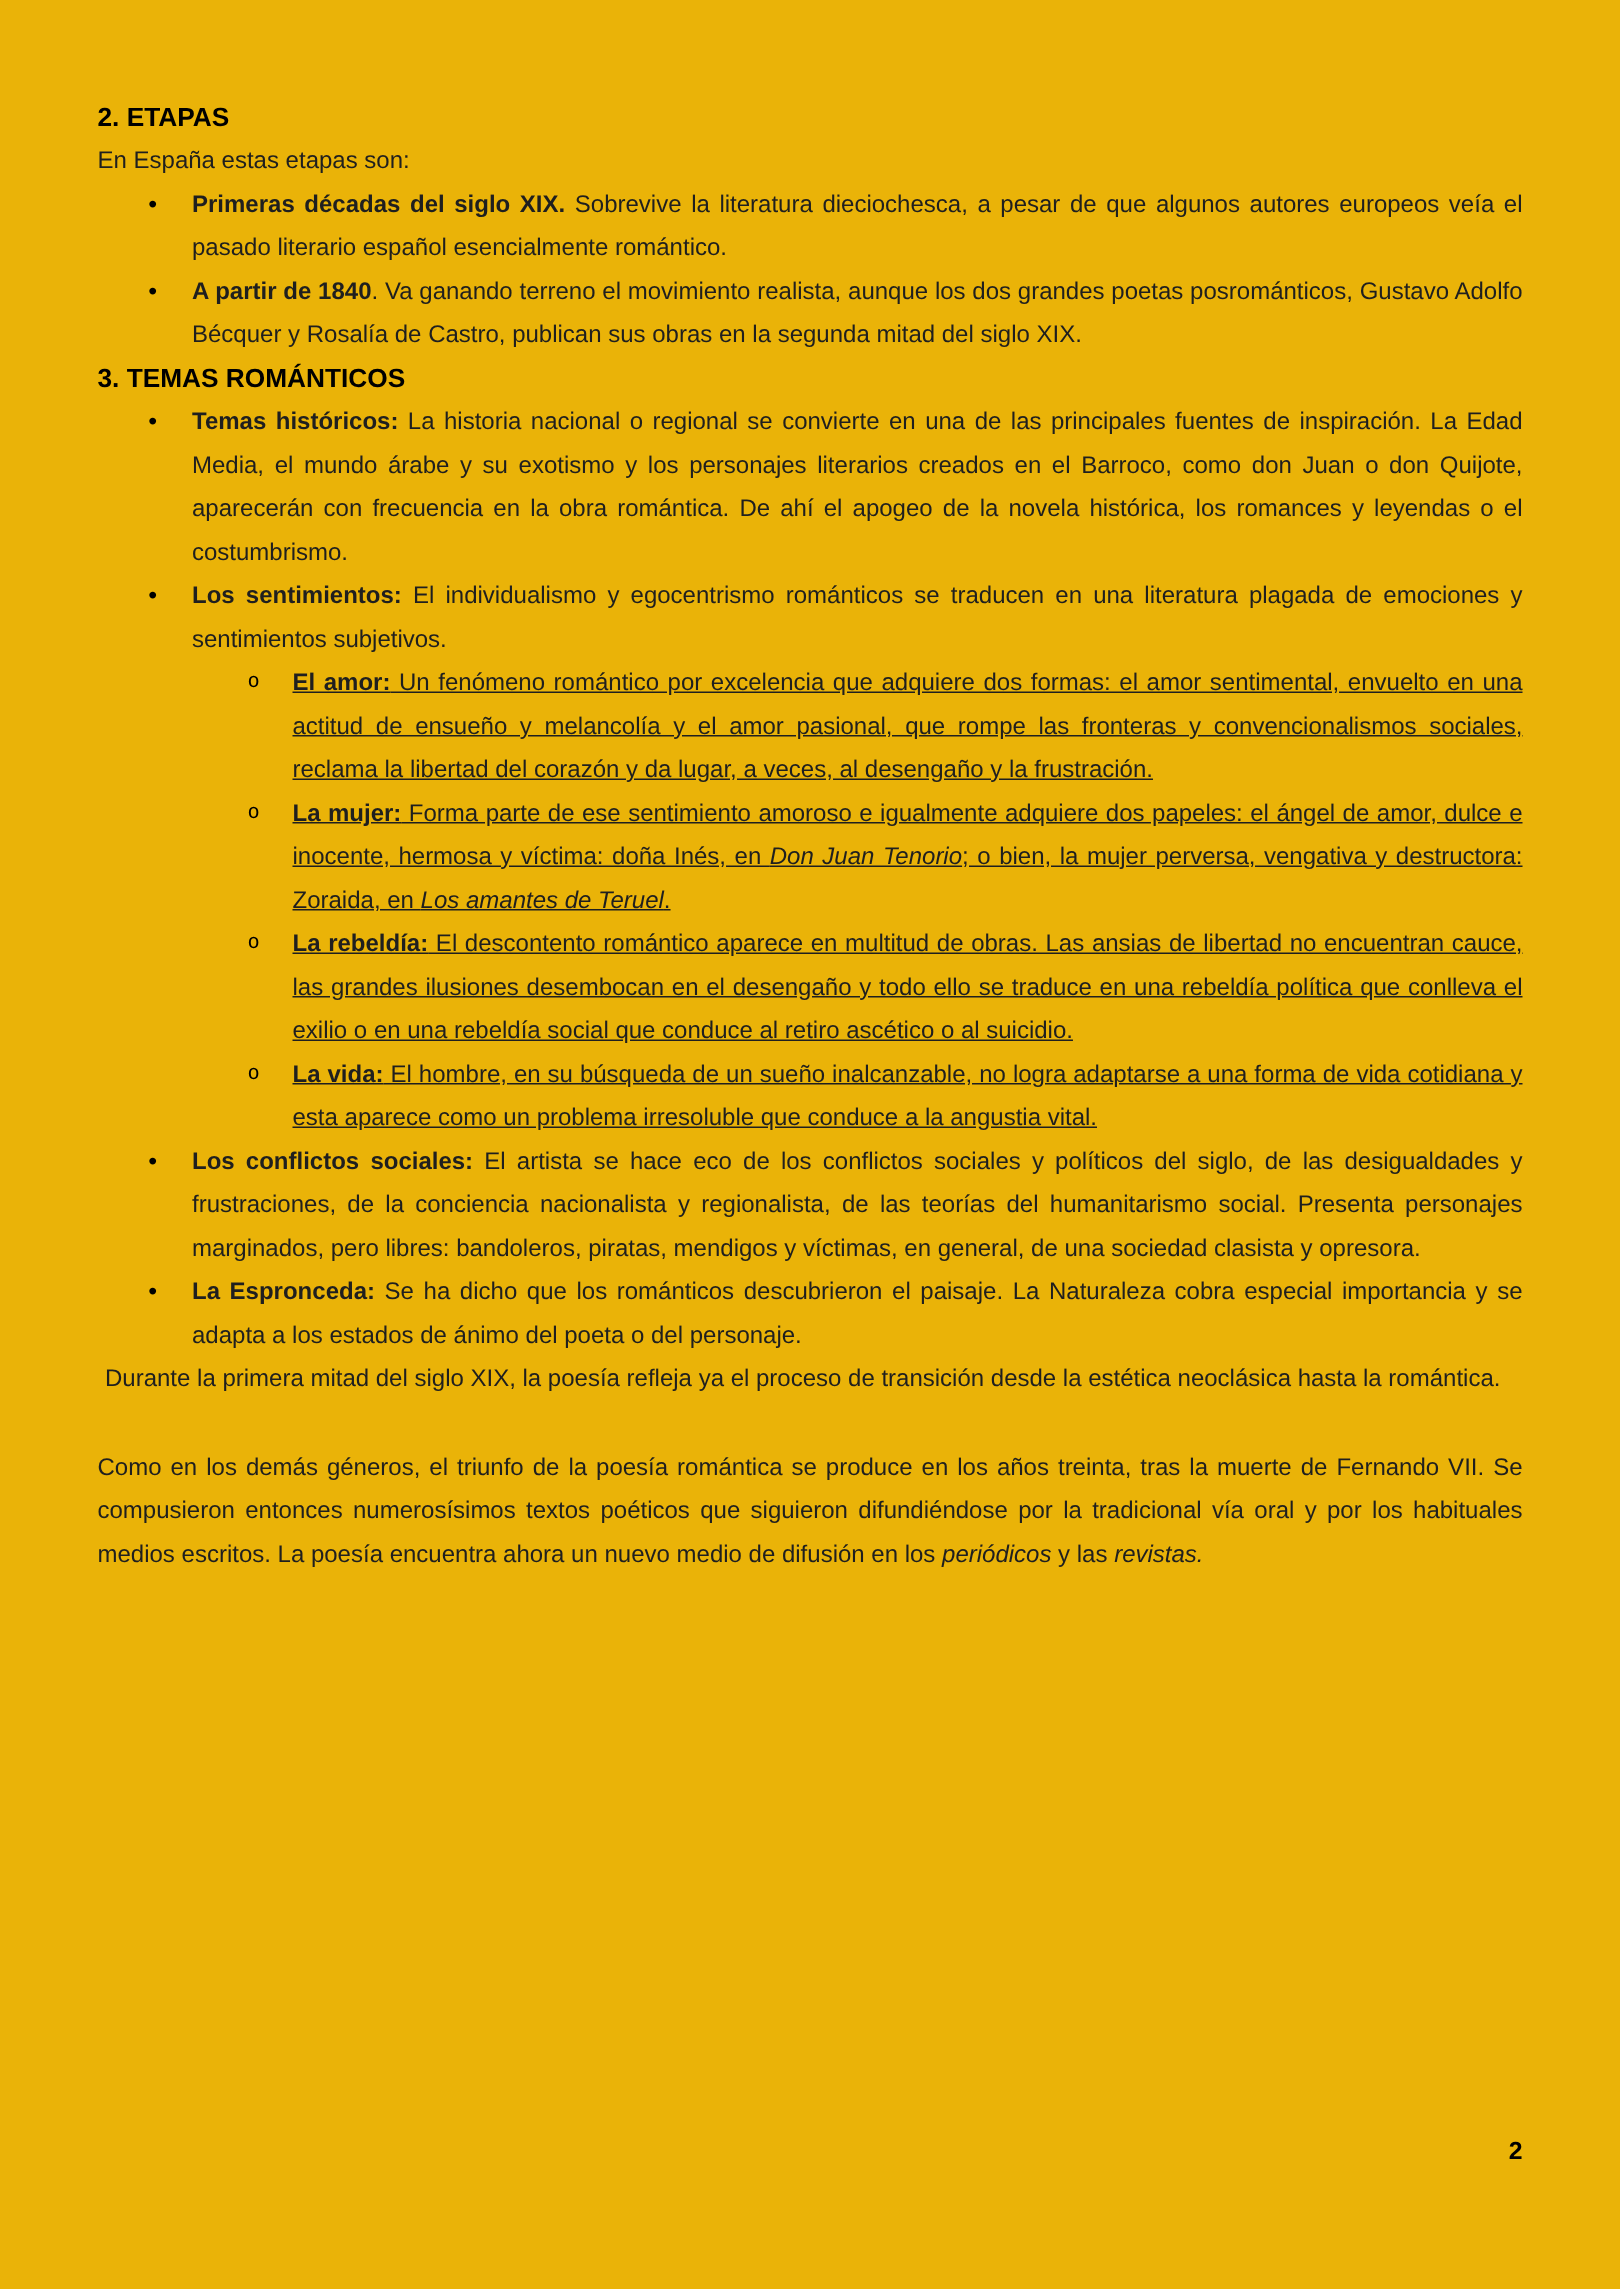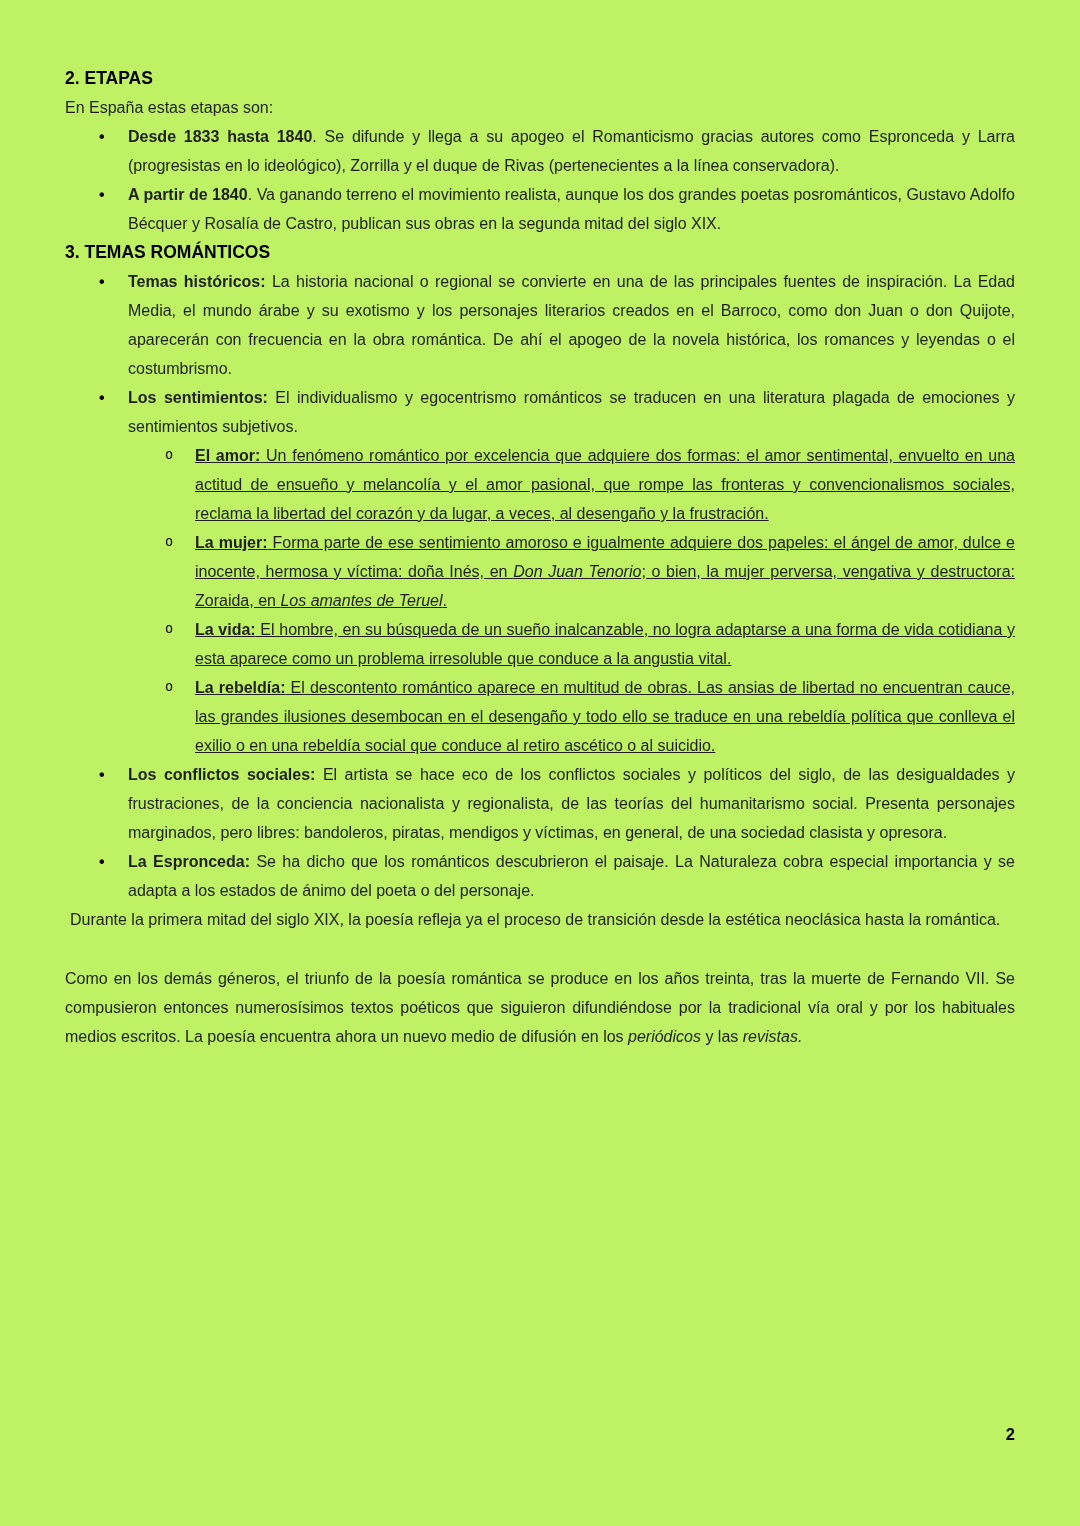--- a/index.html
+++ b/index.html
@@ -3,21 +3,21 @@
 <meta charset="utf-8">
 <title>Documento - Romanticismo, página 2</title>
 <style>
   * { margin: 0; padding: 0; box-sizing: border-box; }
   html, body { background: #ffffff; }
   .page {
     position: relative;
     width: 1080px;
     height: 1526px;
     margin: 0 auto;
-    background: #bef264;
+    background: #eab308;
     color: #1f1f1f;
     font-family: "Liberation Sans", sans-serif;
     font-size: 16px;
     line-height: 29px;
     padding: 64px 65px 0 65px;
     overflow: hidden;
   }
   .heading {
     font-size: 17.5px;
     font-weight: bold;
@@ -69,34 +69,34 @@
   }
 </style>
 </head>
 <body>
 
 <div class="page">
 
   <h2 class="heading">2. ETAPAS</h2>
   <p class="para">En España estas etapas son:</p>
   <ul class="list">
-    <li class="b1"><span class="bold">Desde 1833 hasta 1840</span><span>. Se difunde y llega a su apogeo el Romanticismo gracias autores como Espronceda y Larra (progresistas en lo ideológico), Zorrilla y el duque de Rivas (pertenecientes a la línea conservadora).</span></li>
+    <li class="b1"><span class="bold">Primeras décadas del siglo XIX.</span><span> Sobrevive la literatura dieciochesca, a pesar de que algunos autores europeos veía el pasado literario español esencialmente romántico.</span></li>
     <li class="b1"><span class="bold">A partir de 1840</span><span>. Va ganando terreno el movimiento realista, aunque los dos grandes poetas posrománticos, Gustavo Adolfo Bécquer y Rosalía de Castro, publican sus obras en la segunda mitad del siglo XIX.</span></li>
   </ul>
 
   <h2 class="heading spaced">3. TEMAS ROMÁNTICOS</h2>
   <ul class="list">
     <li class="b1"><span class="bold">Temas históricos:</span><span> La historia nacional o regional se convierte en una de las principales fuentes de inspiración. La Edad Media, el mundo árabe y su exotismo y los personajes literarios creados en el Barroco, como don Juan o don Quijote, aparecerán con frecuencia en la obra romántica. De ahí el apogeo de la novela histórica, los romances y leyendas o el costumbrismo.</span></li>
     <li class="b1">
       <span><span class="bold">Los sentimientos:</span><span> El individualismo y egocentrismo románticos se traducen en una literatura plagada de emociones y sentimientos subjetivos.</span></span>
       <ul class="sublist">
         <li class="b2"><span class="bold">El amor:</span><span> Un fenómeno romántico por excelencia que adquiere dos formas: el amor sentimental, envuelto en una actitud de ensueño y melancolía y el amor pasional, que rompe las fronteras y convencionalismos sociales, reclama la libertad del corazón y da lugar, a veces, al desengaño y la frustración.</span></li>
         <li class="b2"><span class="bold">La mujer:</span><span> Forma parte de ese sentimiento amoroso e igualmente adquiere dos papeles: el ángel de amor, dulce e inocente, hermosa y víctima: doña Inés, en </span><span class="italic">Don Juan Tenorio</span><span>; o bien, la mujer perversa, vengativa y destructora: Zoraida, en </span><span class="italic">Los amantes de Teruel</span><span>.</span></li>
+        <li class="b2"><span class="bold">La rebeldía:</span><span> El descontento romántico aparece en multitud de obras. Las ansias de libertad no encuentran cauce, las grandes ilusiones desembocan en el desengaño y todo ello se traduce en una rebeldía política que conlleva el exilio o en una rebeldía social que conduce al retiro ascético o al suicidio.</span></li>
         <li class="b2"><span class="bold">La vida:</span><span> El hombre, en su búsqueda de un sueño inalcanzable, no logra adaptarse a una forma de vida cotidiana y esta aparece como un problema irresoluble que conduce a la angustia vital.</span></li>
-        <li class="b2"><span class="bold">La rebeldía:</span><span> El descontento romántico aparece en multitud de obras. Las ansias de libertad no encuentran cauce, las grandes ilusiones desembocan en el desengaño y todo ello se traduce en una rebeldía política que conlleva el exilio o en una rebeldía social que conduce al retiro ascético o al suicidio.</span></li>
       </ul>
     </li>
     <li class="b1"><span class="bold">Los conflictos sociales:</span><span> El artista se hace eco de los conflictos sociales y políticos del siglo, de las desigualdades y frustraciones, de la conciencia nacionalista y regionalista, de las teorías del humanitarismo social. Presenta personajes marginados, pero libres: bandoleros, piratas, mendigos y víctimas, en general, de una sociedad clasista y opresora.</span></li>
     <li class="b1"><span class="bold">La Espronceda:</span><span> Se ha dicho que los románticos descubrieron el paisaje. La Naturaleza cobra especial importancia y se adapta a los estados de ánimo del poeta o del personaje.</span></li>
   </ul>
 
   <p class="para indent"><span>Durante la primera mitad del siglo XIX, la poesía refleja ya el proceso de transición desde la estética neoclásica hasta la romántica.</span></p>
   <p class="para gap-above"><span>Como en los demás géneros, el triunfo de la poesía romántica se produce en los años treinta, tras la muerte de Fernando VII. Se compusieron entonces numerosísimos textos poéticos que siguieron difundiéndose por la tradicional vía oral y por los habituales medios escritos. La poesía encuentra ahora un nuevo medio de difusión en los </span><span class="italic">periódicos</span><span> y las </span><span class="italic">revistas.</span></p>
 
   <div class="page-number">2</div>

